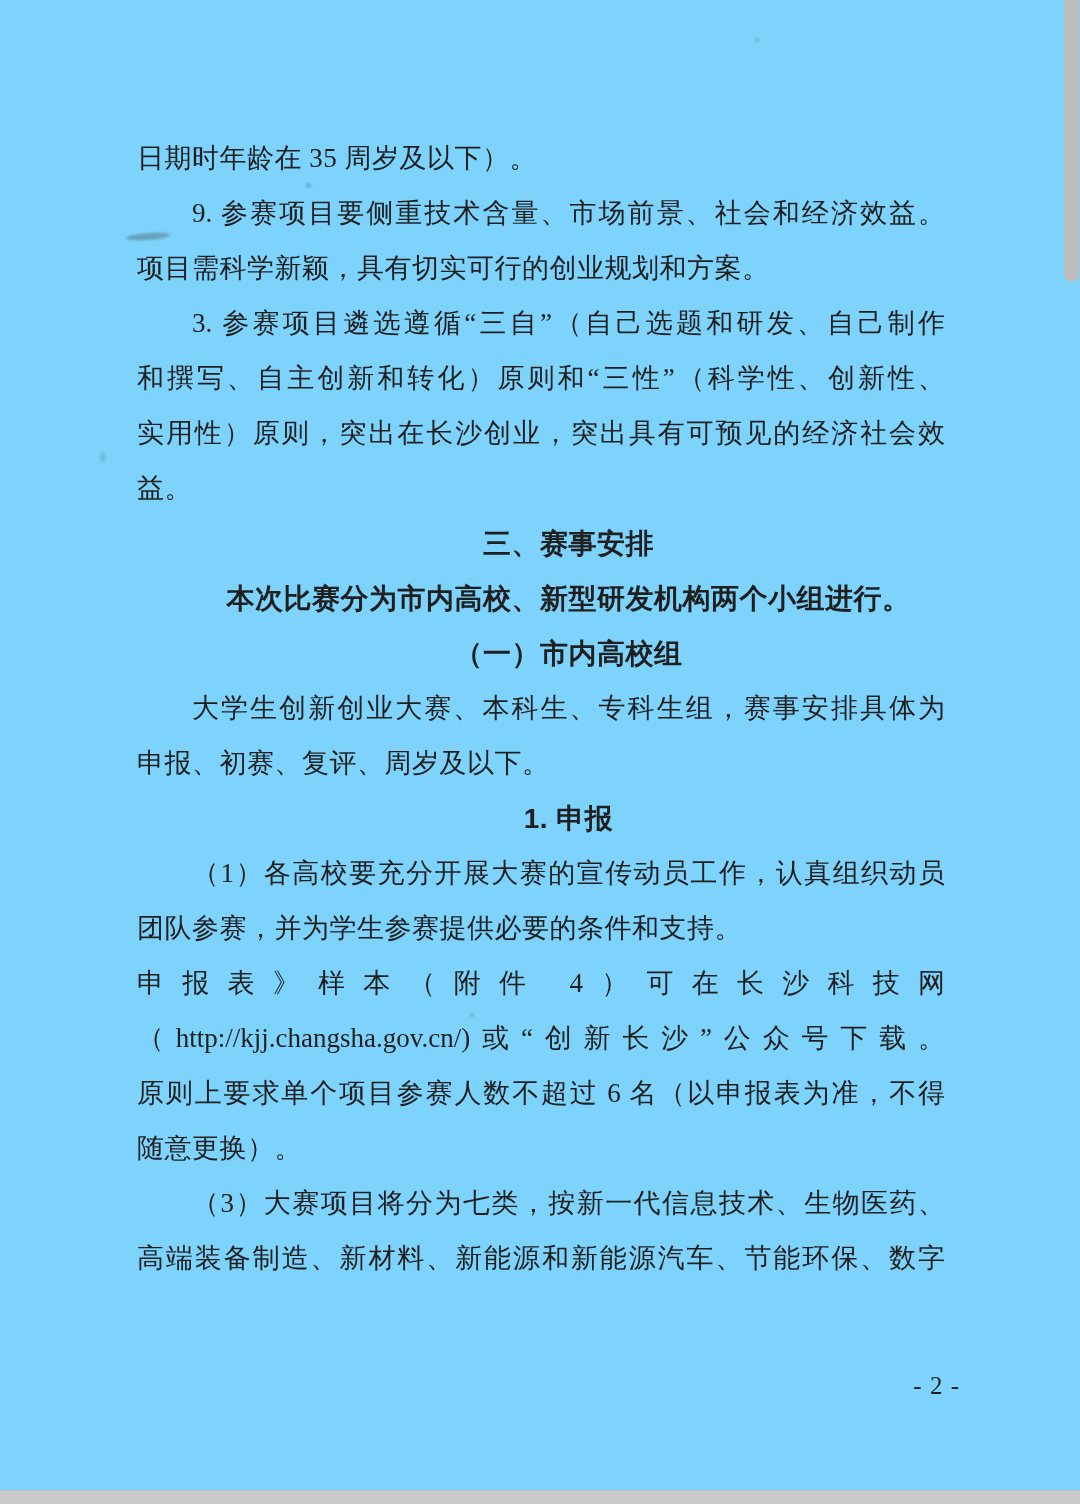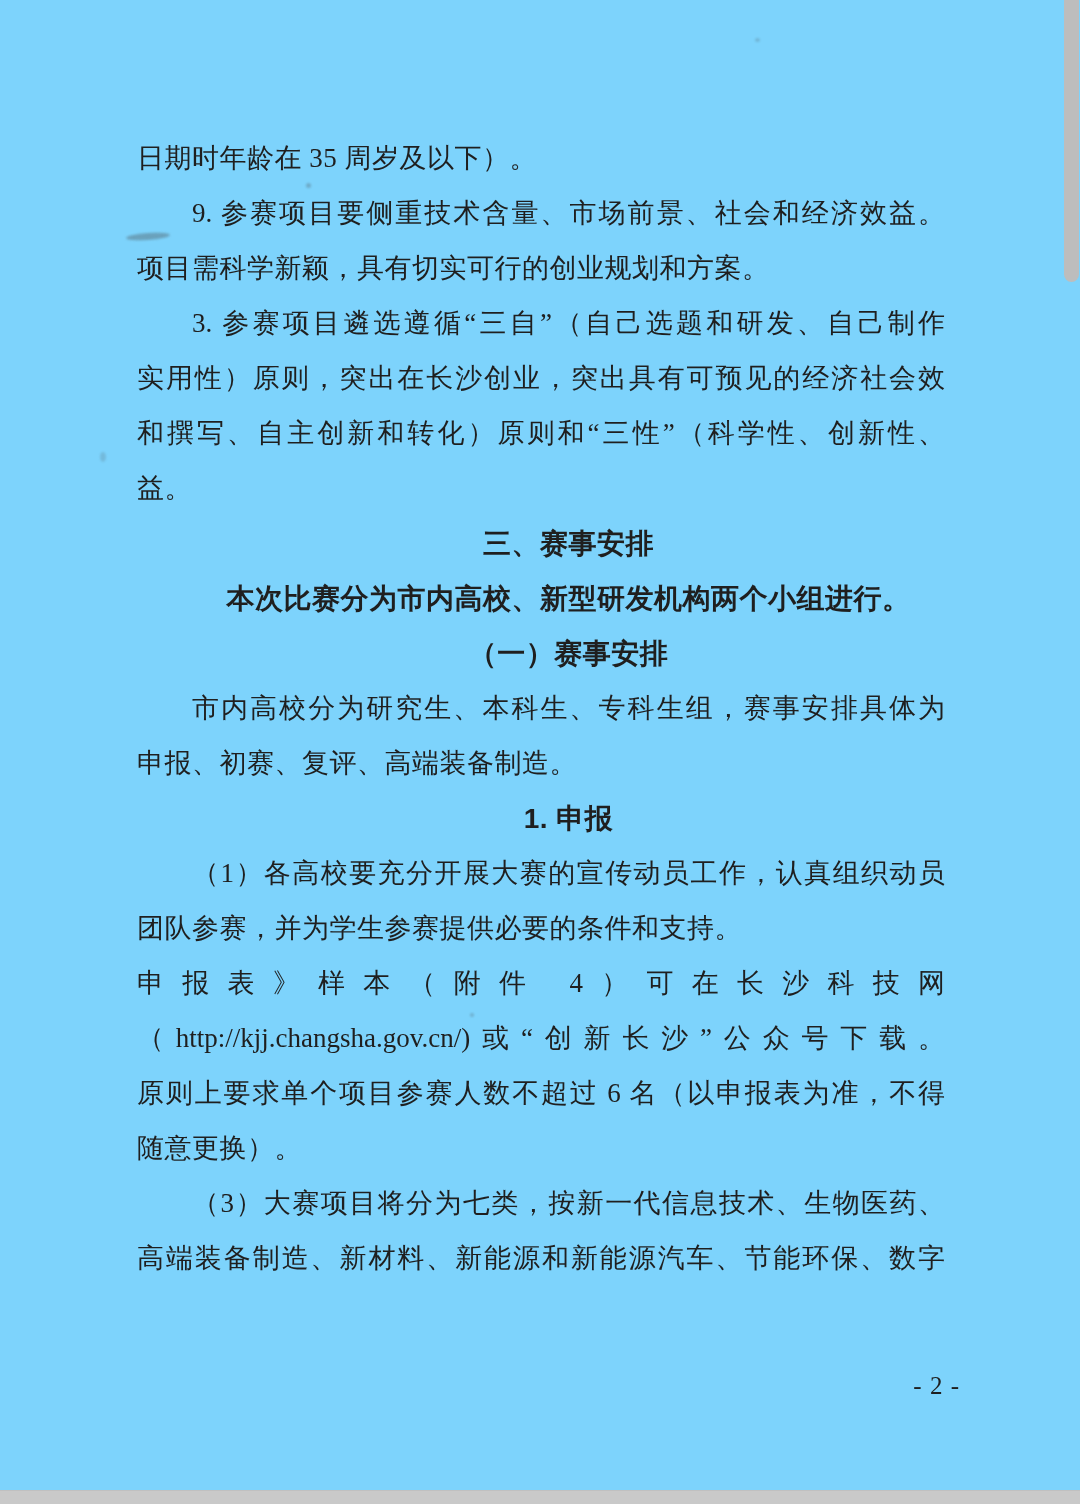--- a/index.html
+++ b/index.html
@@ -90,28 +90,28 @@
 </head>
 <body>
 
 <div id="screen">
 
   <div class="text-lines">
       <div class="line">日期时年龄在 35 周岁及以下）。</div>
       <div class="line indent fill">9. 参赛项目要侧重技术含量、市场前景、社会和经济效益。</div>
       <div class="line">项目需科学新颖，具有切实可行的创业规划和方案。</div>
       <div class="line indent fill">3. 参赛项目遴选遵循“三自”（自己选题和研发、自己制作</div>
+      <div class="line fill">和撰写、自主创新和转化）原则和“三性”（科学性、创新性、</div>
       <div class="line fill">实用性）原则，突出在长沙创业，突出具有可预见的经济社会效</div>
-      <div class="line fill">和撰写、自主创新和转化）原则和“三性”（科学性、创新性、</div>
       <div class="line">益。</div>
       <div class="line indent bold">三、赛事安排</div>
       <div class="line indent bold">本次比赛分为市内高校、新型研发机构两个小组进行。</div>
-      <div class="line indent bold">（一）赛事安排</div>
-      <div class="line indent fill">市内高校分为研究生、本科生、专科生组，赛事安排具体为</div>
-      <div class="line">申报、初赛、复评、高端装备制造。</div>
+      <div class="line indent bold">（一）市内高校组</div>
+      <div class="line indent fill">大学生创新创业大赛、本科生、专科生组，赛事安排具体为</div>
+      <div class="line">申报、初赛、复评、周岁及以下。</div>
       <div class="line indent bold">1. 申报</div>
       <div class="line indent fill">（1）各高校要充分开展大赛的宣传动员工作，认真组织动员</div>
       <div class="line">团队参赛，并为学生参赛提供必要的条件和支持。</div>
       <div class="line fill">申报表》样本（附件 4）可在长沙科技网</div>
       <div class="line fill">（http://kjj.changsha.gov.cn/)或“创新长沙”公众号下载。</div>
       <div class="line fill">原则上要求单个项目参赛人数不超过 6 名（以申报表为准，不得</div>
       <div class="line">随意更换）。</div>
       <div class="line indent fill">（3）大赛项目将分为七类，按新一代信息技术、生物医药、</div>
       <div class="line fill">高端装备制造、新材料、新能源和新能源汽车、节能环保、数字</div>
     </div>

